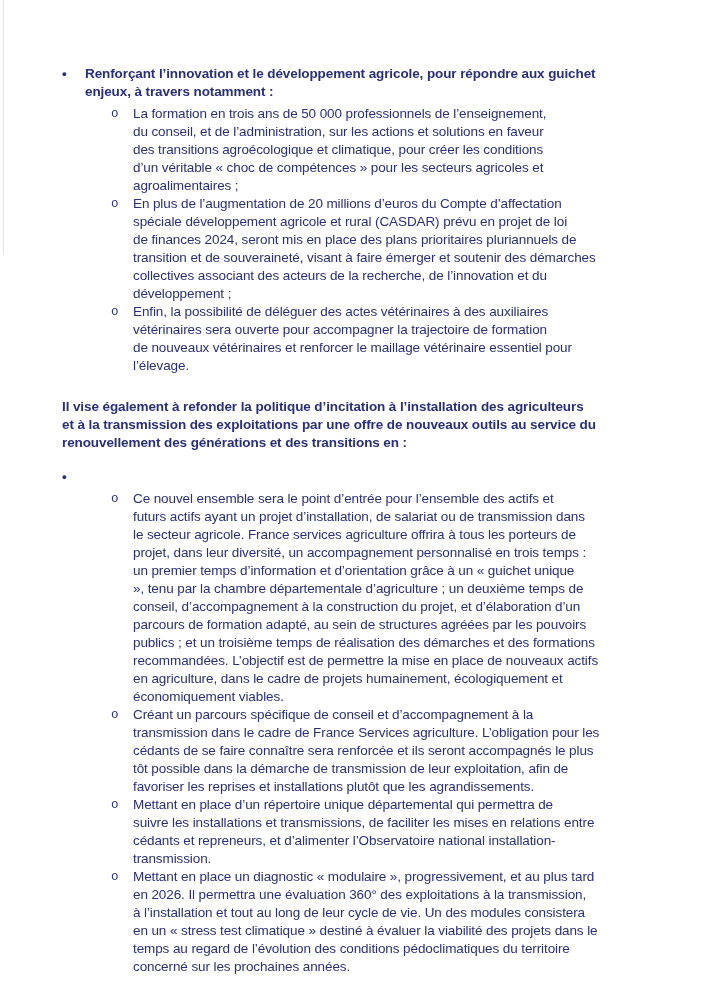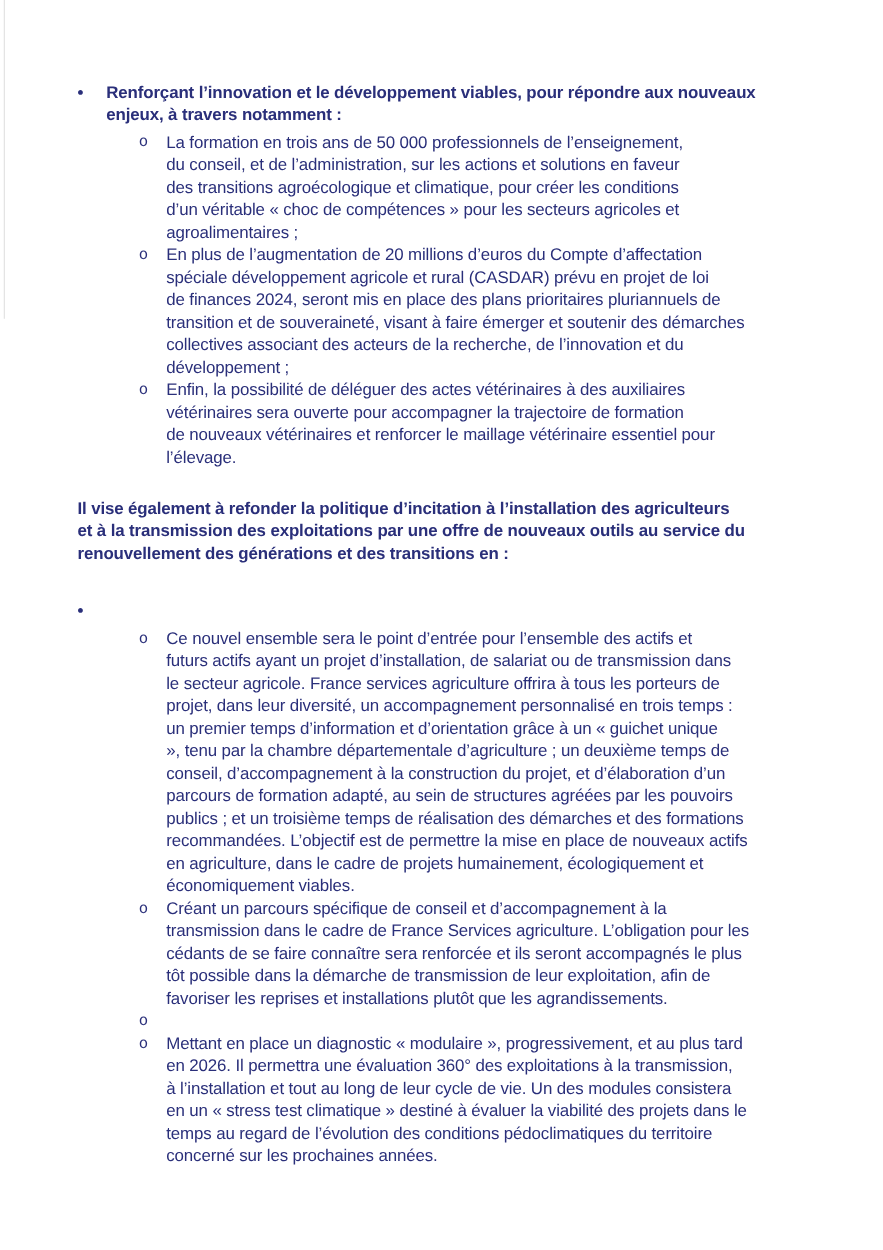--- a/index.html
+++ b/index.html
@@ -50,38 +50,38 @@
     width: 22px;
     font-family: "Liberation Mono", monospace;
     font-size: 12.5px;
   }
   .txt {
     white-space: pre-line;
   }
   .para {
     margin-left: 62px;
     margin-top: 23px;
-    margin-bottom: 28px;
+    margin-bottom: 16px;
     font-weight: bold;
     white-space: pre-line;
   }
   .sublist {
     margin-top: 4px;
   }
 </style>
 </head>
 <body>
 
 <div class="edge-line"></div>
 
 <div class="content">
 
   <div class="li l1">
     <span class="marker">•</span>
-    <div class="txt">Renforçant l’innovation et le développement viables, pour répondre aux nouveaux
+    <div class="txt">Renforçant l’innovation et le développement agricole, pour répondre aux guichet
 enjeux, à travers notamment :</div>
   </div>
 
   <div class="sublist">
     <div class="li l2">
       <span class="marker">o</span>
       <div class="txt">La formation en trois ans de 50 000 professionnels de l’enseignement,
 du conseil, et de l’administration, sur les actions et solutions en faveur
 des transitions agroécologique et climatique, pour créer les conditions
 d’un véritable « choc de compétences » pour les secteurs agricoles et
@@ -132,20 +132,24 @@
     <div class="li l2">
       <span class="marker">o</span>
       <div class="txt">Créant un parcours spécifique de conseil et d’accompagnement à la
 transmission dans le cadre de France Services agriculture. L’obligation pour les
 cédants de se faire connaître sera renforcée et ils seront accompagnés le plus
 tôt possible dans la démarche de transmission de leur exploitation, afin de
 favoriser les reprises et installations plutôt que les agrandissements.</div>
     </div>
     <div class="li l2">
       <span class="marker">o</span>
+      <div class="txt">Mettant en place d’un répertoire unique départemental qui permettra de
+suivre les installations et transmissions, de faciliter les mises en relations entre
+cédants et repreneurs, et d’alimenter l’Observatoire national installation-
+transmission.</div>
     </div>
     <div class="li l2">
       <span class="marker">o</span>
       <div class="txt">Mettant en place un diagnostic « modulaire », progressivement, et au plus tard
 en 2026. Il permettra une évaluation 360° des exploitations à la transmission,
 à l’installation et tout au long de leur cycle de vie. Un des modules consistera
 en un « stress test climatique » destiné à évaluer la viabilité des projets dans le
 temps au regard de l’évolution des conditions pédoclimatiques du territoire
 concerné sur les prochaines années.</div>
     </div>

